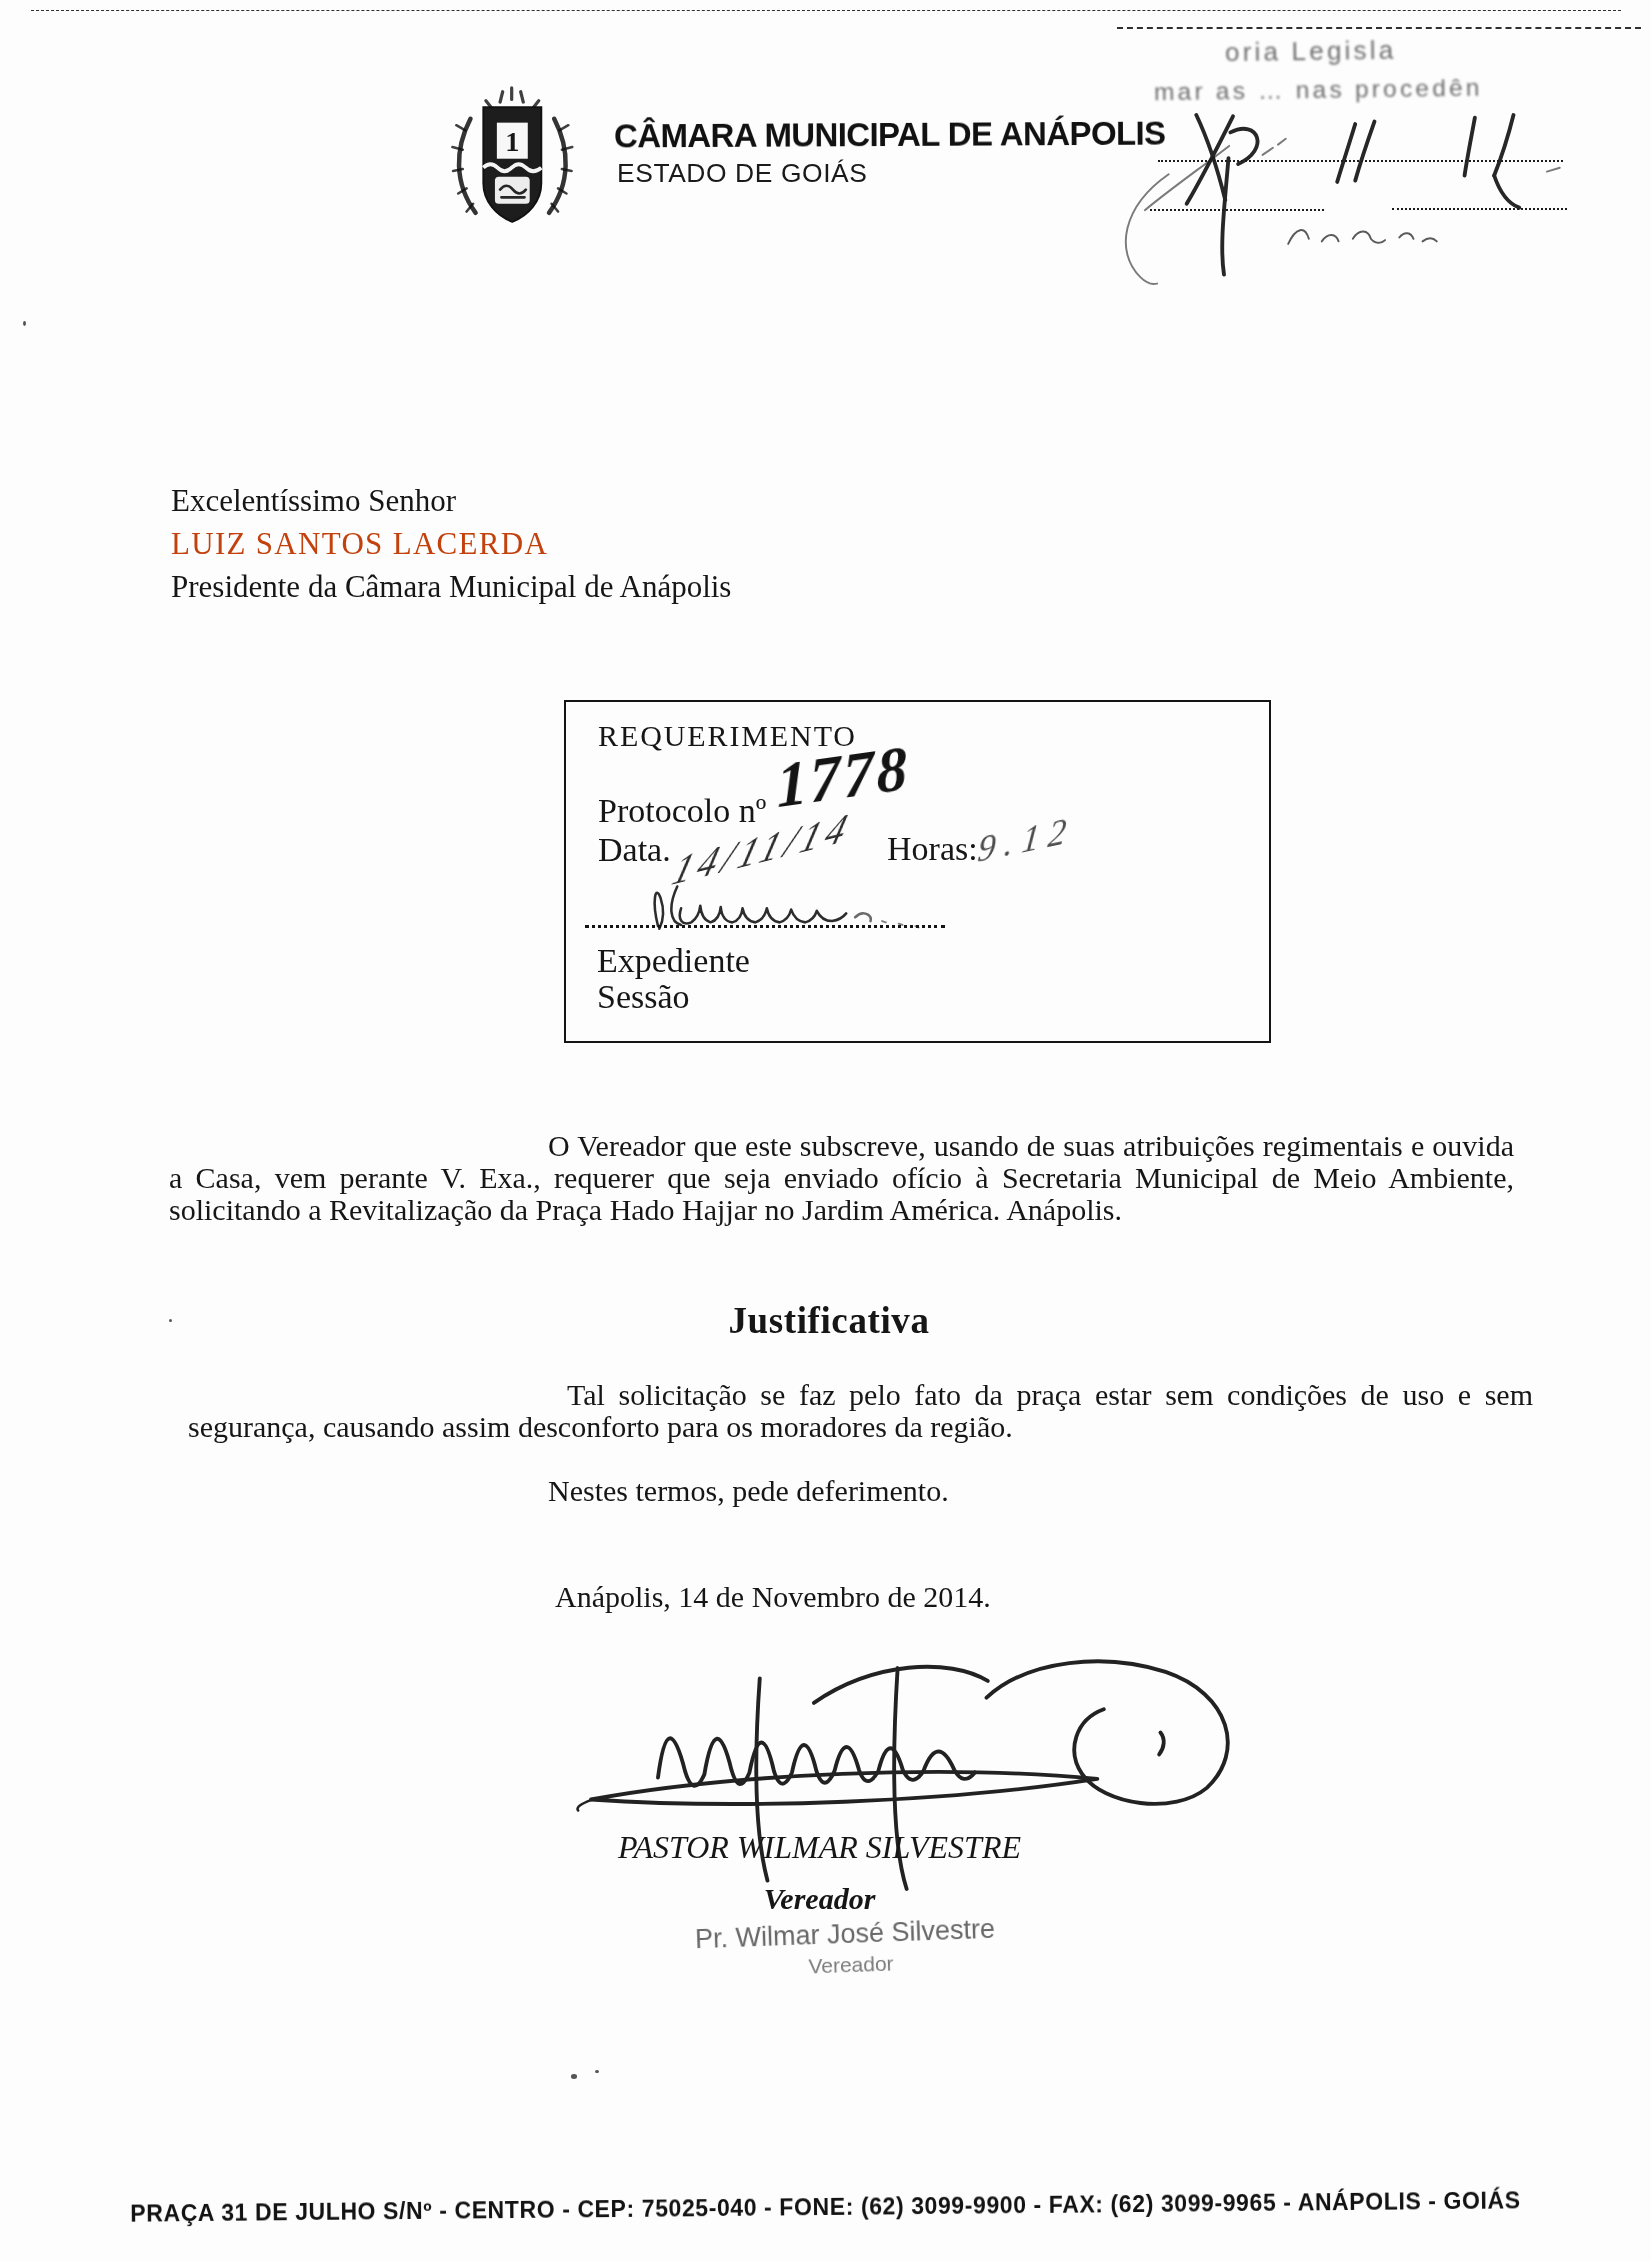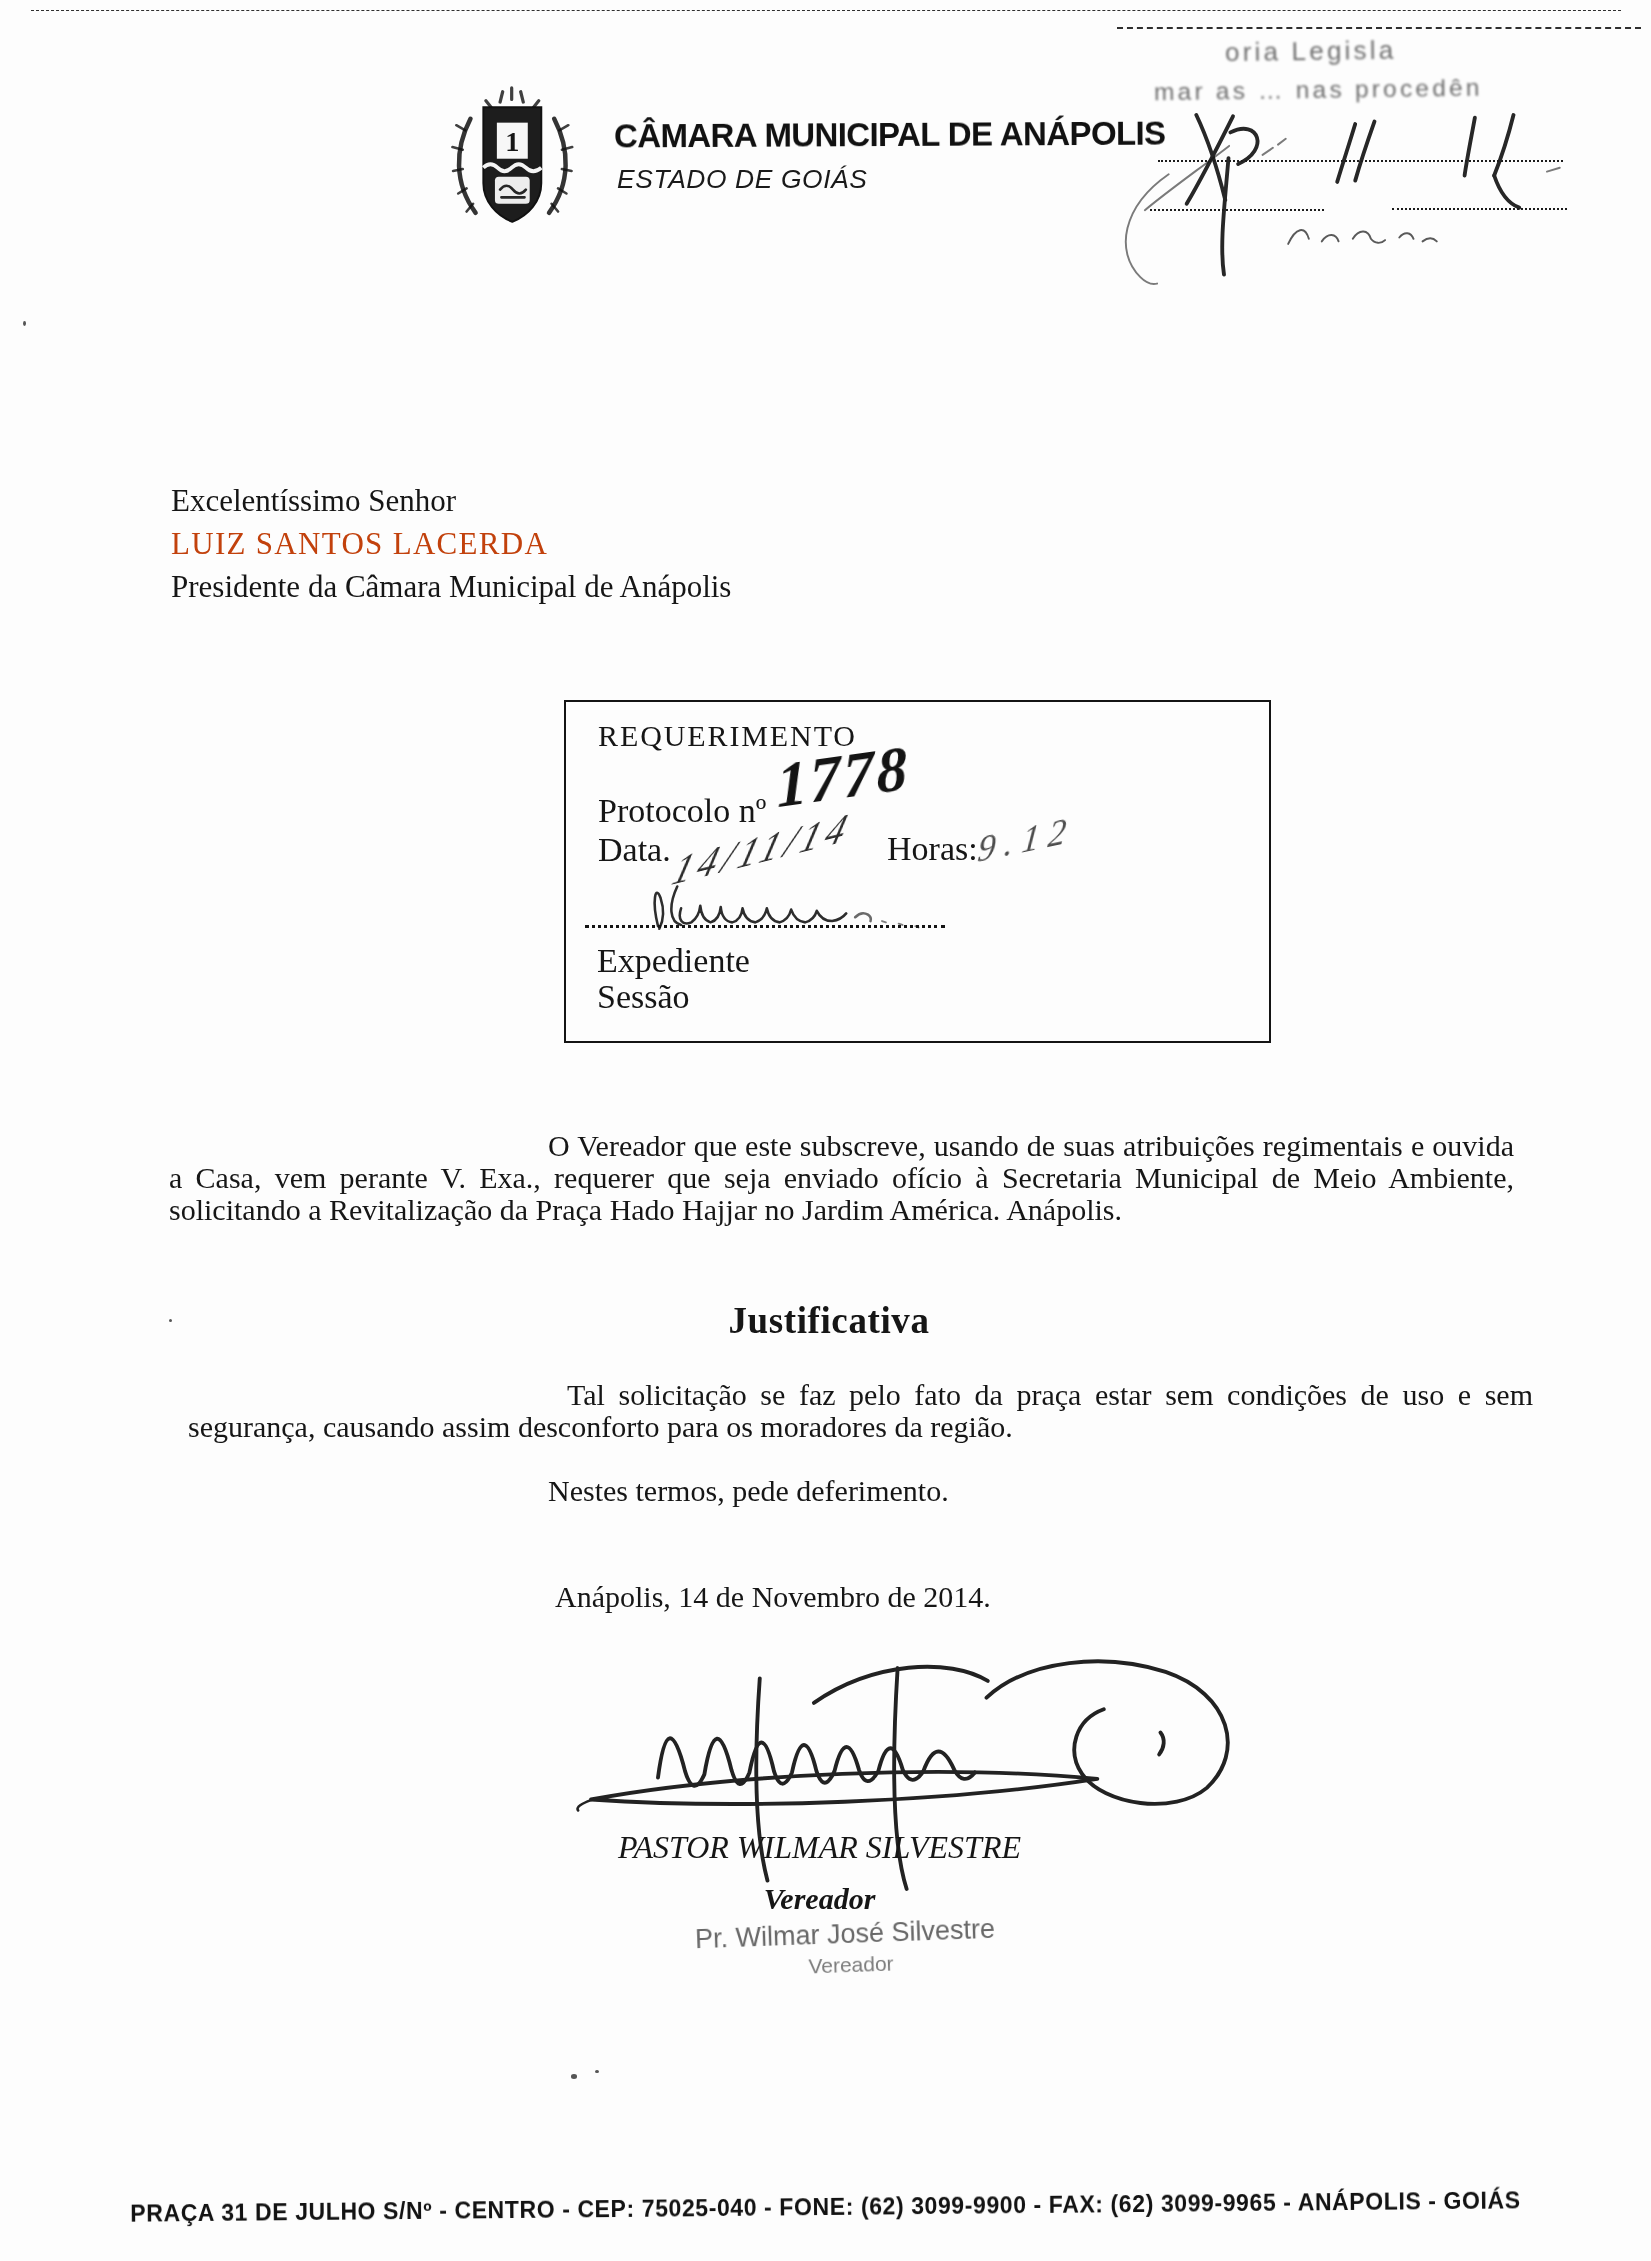--- a/index.html
+++ b/index.html
@@ -73,21 +73,21 @@
     <rect x="79" y="58" width="48" height="56" fill="#f7f7f7"></rect>
     <text x="103" y="102" font-family="Liberation Serif, serif" font-size="44" font-weight="bold" fill="#161616" text-anchor="middle">1</text>
 
     <path d="M58,128 q11,-11 22,0 t22,0 t22,0 t24,0" fill="none" stroke="#f4f4f4" stroke-width="6"></path>
 
     <rect x="76" y="142" width="54" height="42" rx="6" fill="#ededed"></rect>
     <path class="ink" style="stroke-width:4;opacity:.9" d="M84,162 q10,-12 20,0 q10,12 20,0 M86,174 h36"></path>
   </svg>
 
   <div class="abs hdr-title" style="left:614px;top:116px;">CÂMARA MUNICIPAL DE ANÁPOLIS</div>
-  <div class="abs hdr-sub" style="left:617px;top:164px;font-style:italic;">ESTADO DE GOIÁS</div>
+  <div class="abs hdr-sub" style="left:617px;top:158px;">ESTADO DE GOIÁS</div>
 
   <div class="abs stamp-faint" style="left:1225px;top:36px;">oria Legisla</div>
   <div class="abs stamp-faint" style="left:1154px;top:76px;font-size:24.5px;">mar as … nas procedên</div>
 
   <svg class="abs" style="left:1096px;top:97px;filter:blur(0.3px);" width="503" height="193" viewBox="0 0 780 300">
     <g class="ink" style="stroke-width:6;opacity:.9">
       <path d="M155,28 C175,70 190,120 200,160"></path>
       <path d="M212,30 C187,80 160,132 140,166"></path>
       <path d="M208,55 C252,33 270,82 220,104"></path>
       <path d="M205,95 C199,168 191,230 198,276"></path>

